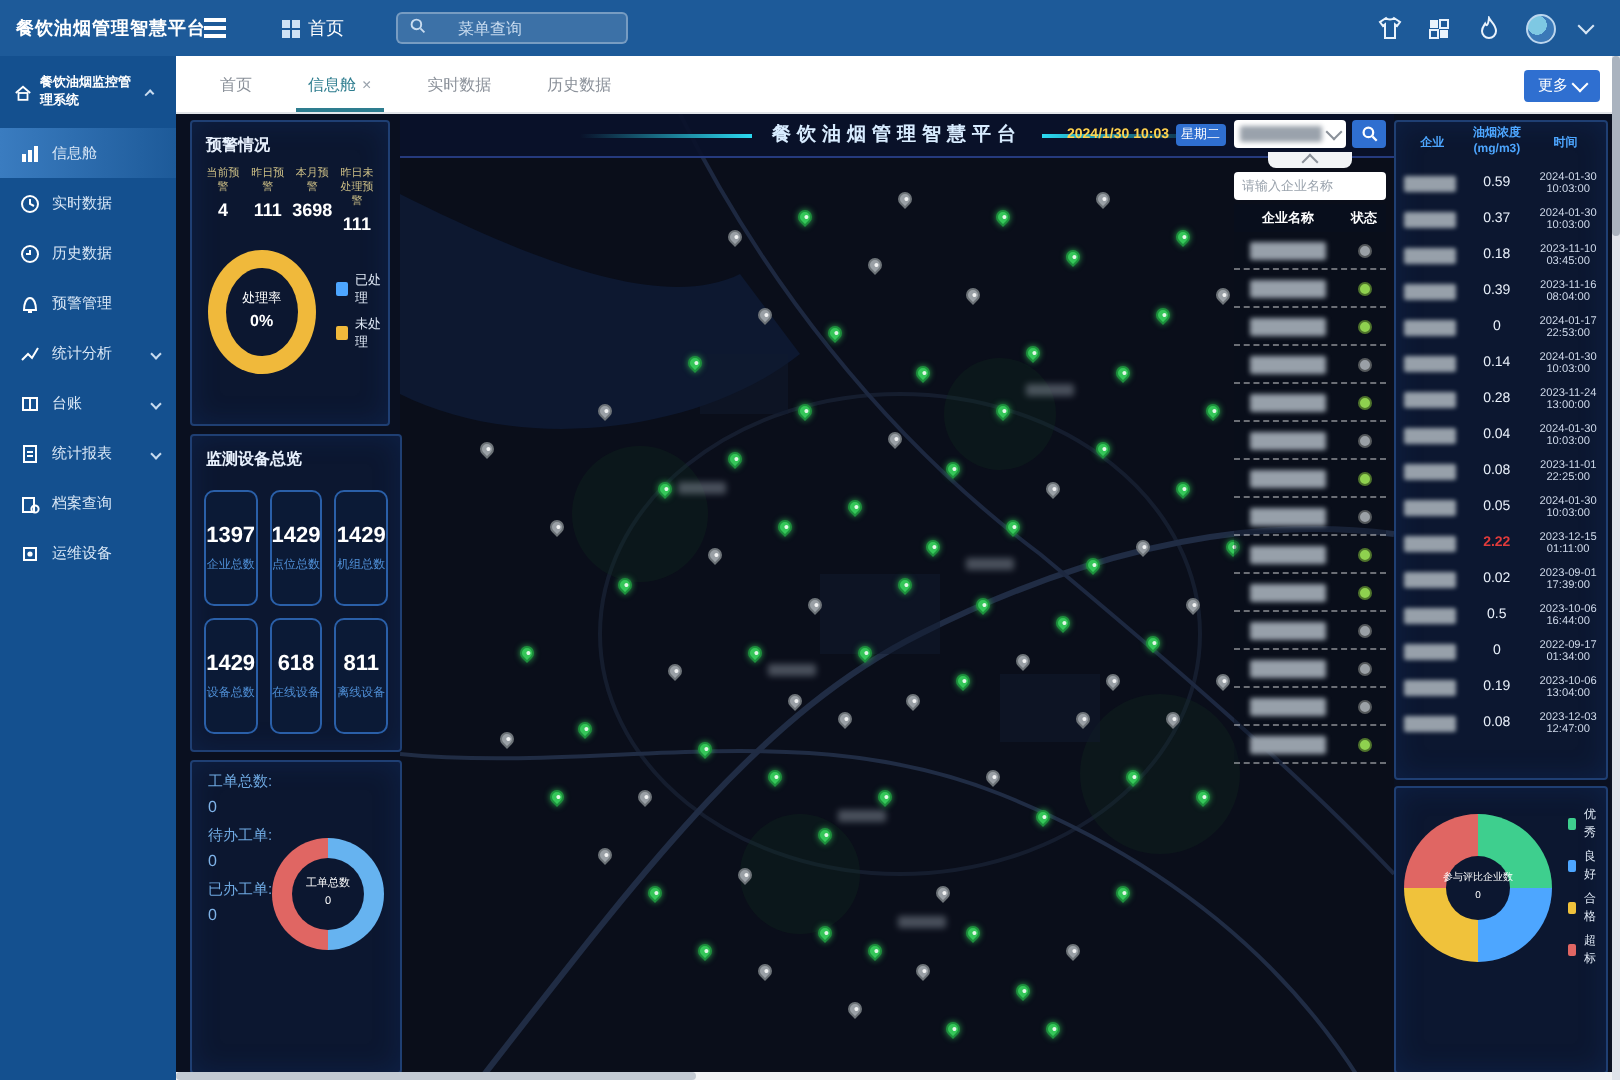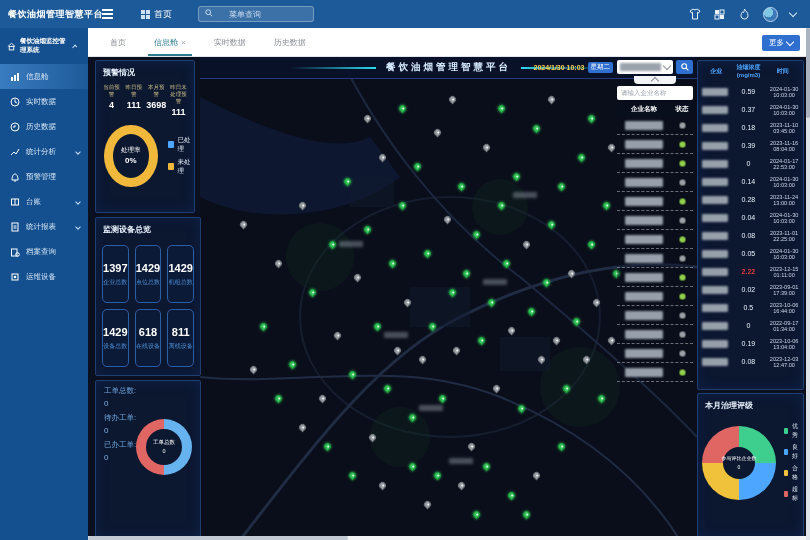--- a/index.html
+++ b/index.html
@@ -249,34 +249,34 @@
             <svg width="10" height="10" viewBox="0 0 10 10" stroke-width="1">
               <circle cx="5" cy="5" r="4" fill="none" stroke="#fff"></circle>
               <path d="M3 5 L5 5 L5 3" fill="none" stroke="#fff"></path>
             </svg>
           </span>
           <span>历史数据</span>
         </div>
         <div class="side-item">
           <span class="ic">
             <svg width="10" height="10" viewBox="0 0 10 10" stroke-width="1">
+              <path d="M2 8 C2 5 3 2 5 2 C7 2 8 5 8 8 Z" fill="none" stroke="#fff"></path>
+              <path d="M4 9 L6 9" stroke="#fff"></path>
+            </svg>
+          </span>
+          <span>预警管理</span>
+        </div>
+        <div class="side-item">
+          <span class="ic">
+            <svg width="10" height="10" viewBox="0 0 10 10" stroke-width="1">
               <path d="M1 8 L4 5 L6 7 L9 2" fill="none" stroke="#fff"></path>
             </svg>
           </span>
           <span>统计分析</span>
           <span class="caret"></span>
-        </div>
-        <div class="side-item">
-          <span class="ic">
-            <svg width="10" height="10" viewBox="0 0 10 10" stroke-width="1">
-              <path d="M2 8 C2 5 3 2 5 2 C7 2 8 5 8 8 Z" fill="none" stroke="#fff"></path>
-              <path d="M4 9 L6 9" stroke="#fff"></path>
-            </svg>
-          </span>
-          <span>预警管理</span>
         </div>
         <div class="side-item">
           <span class="ic">
             <svg width="10" height="10" viewBox="0 0 10 10" stroke-width="1">
               <rect x="1.5" y="2" width="7" height="6" fill="none" stroke="#fff"></rect>
               <path d="M5 2 L5 8" stroke="#fff"></path>
             </svg>
           </span>
           <span>台账</span>
           <span class="caret"></span>
@@ -799,21 +799,20 @@
             <span class="c1">
               <i></i>
             </span>
             <span class="c2">0.08</span>
             <span class="c3">2023-12-03 12:47:00</span>
           </div>
         </div>
     </div>
 
     <div class="panel" id="rating-panel">
-      <div class="p-title">本月治理评级</div>
       <div class="rate-body">
         <div class="rdonut">
           <div class="ctr">
             <div>参与评比企业数</div>
             <div>0</div>
           </div>
         </div>
         <div class="rate-legend" id="rate-legend">
             <div class="lg-item">
               <span class="lg-sw" style="background: rgb(62, 207, 142);"></span>

